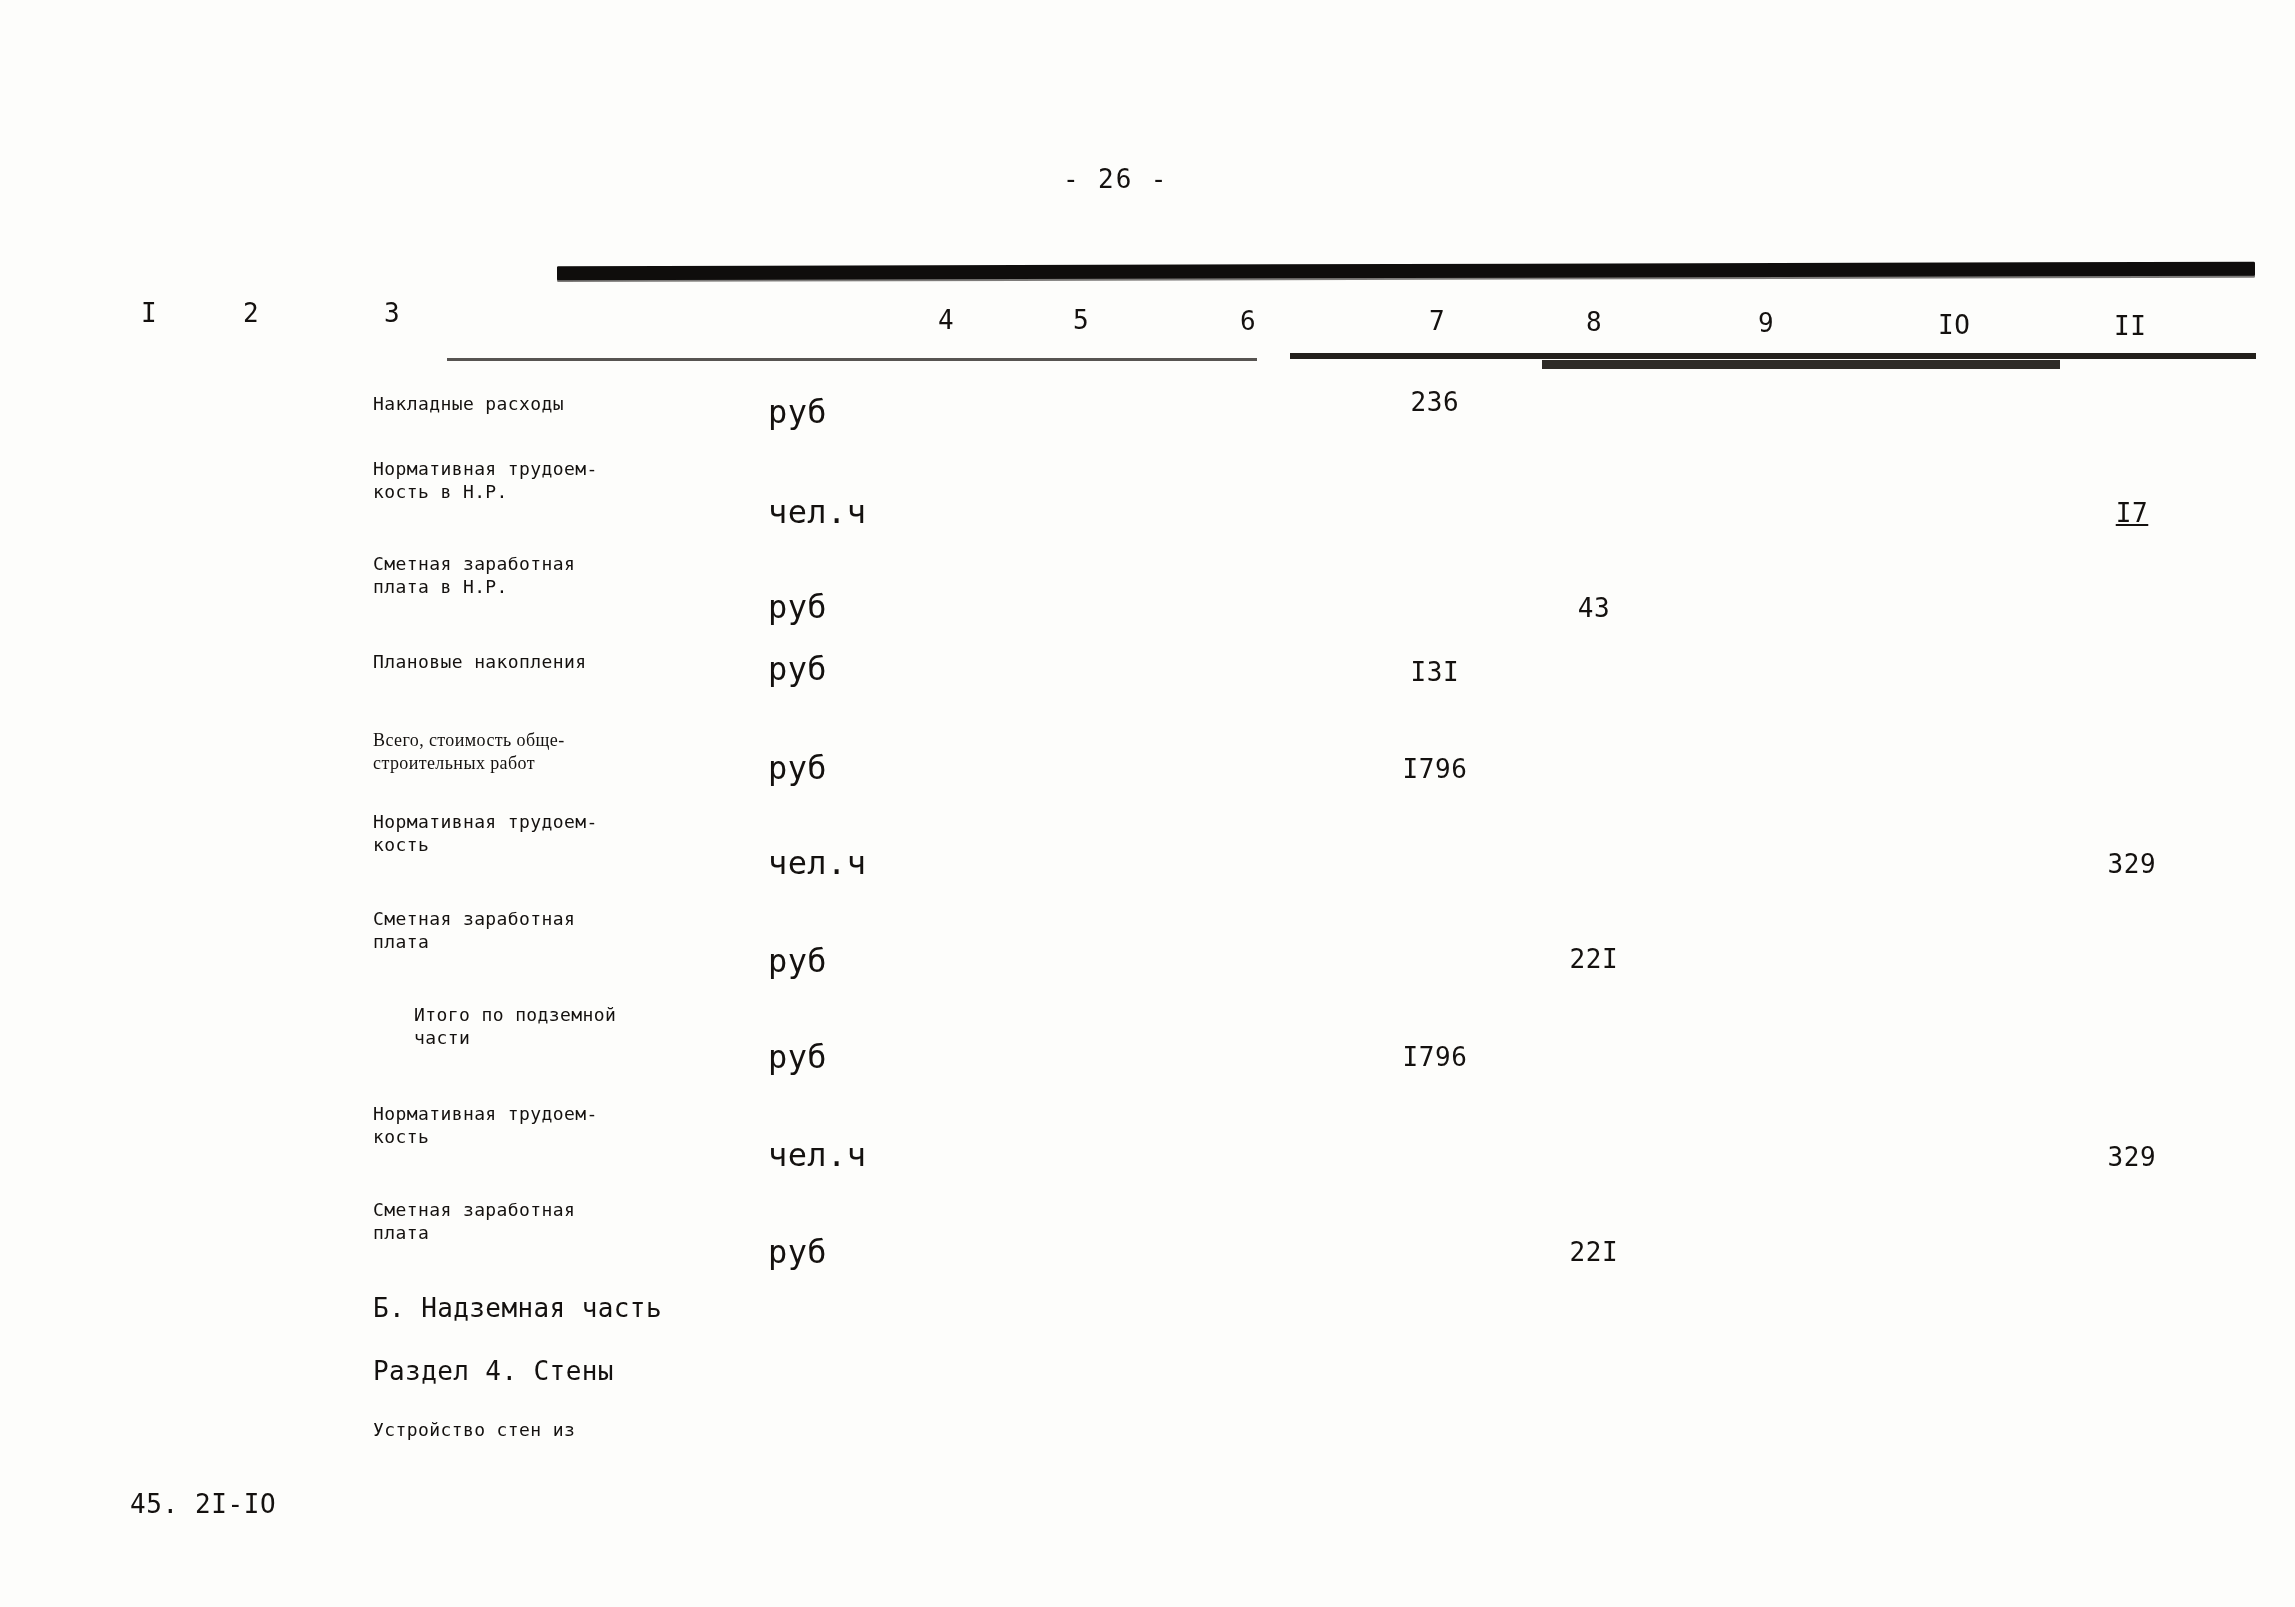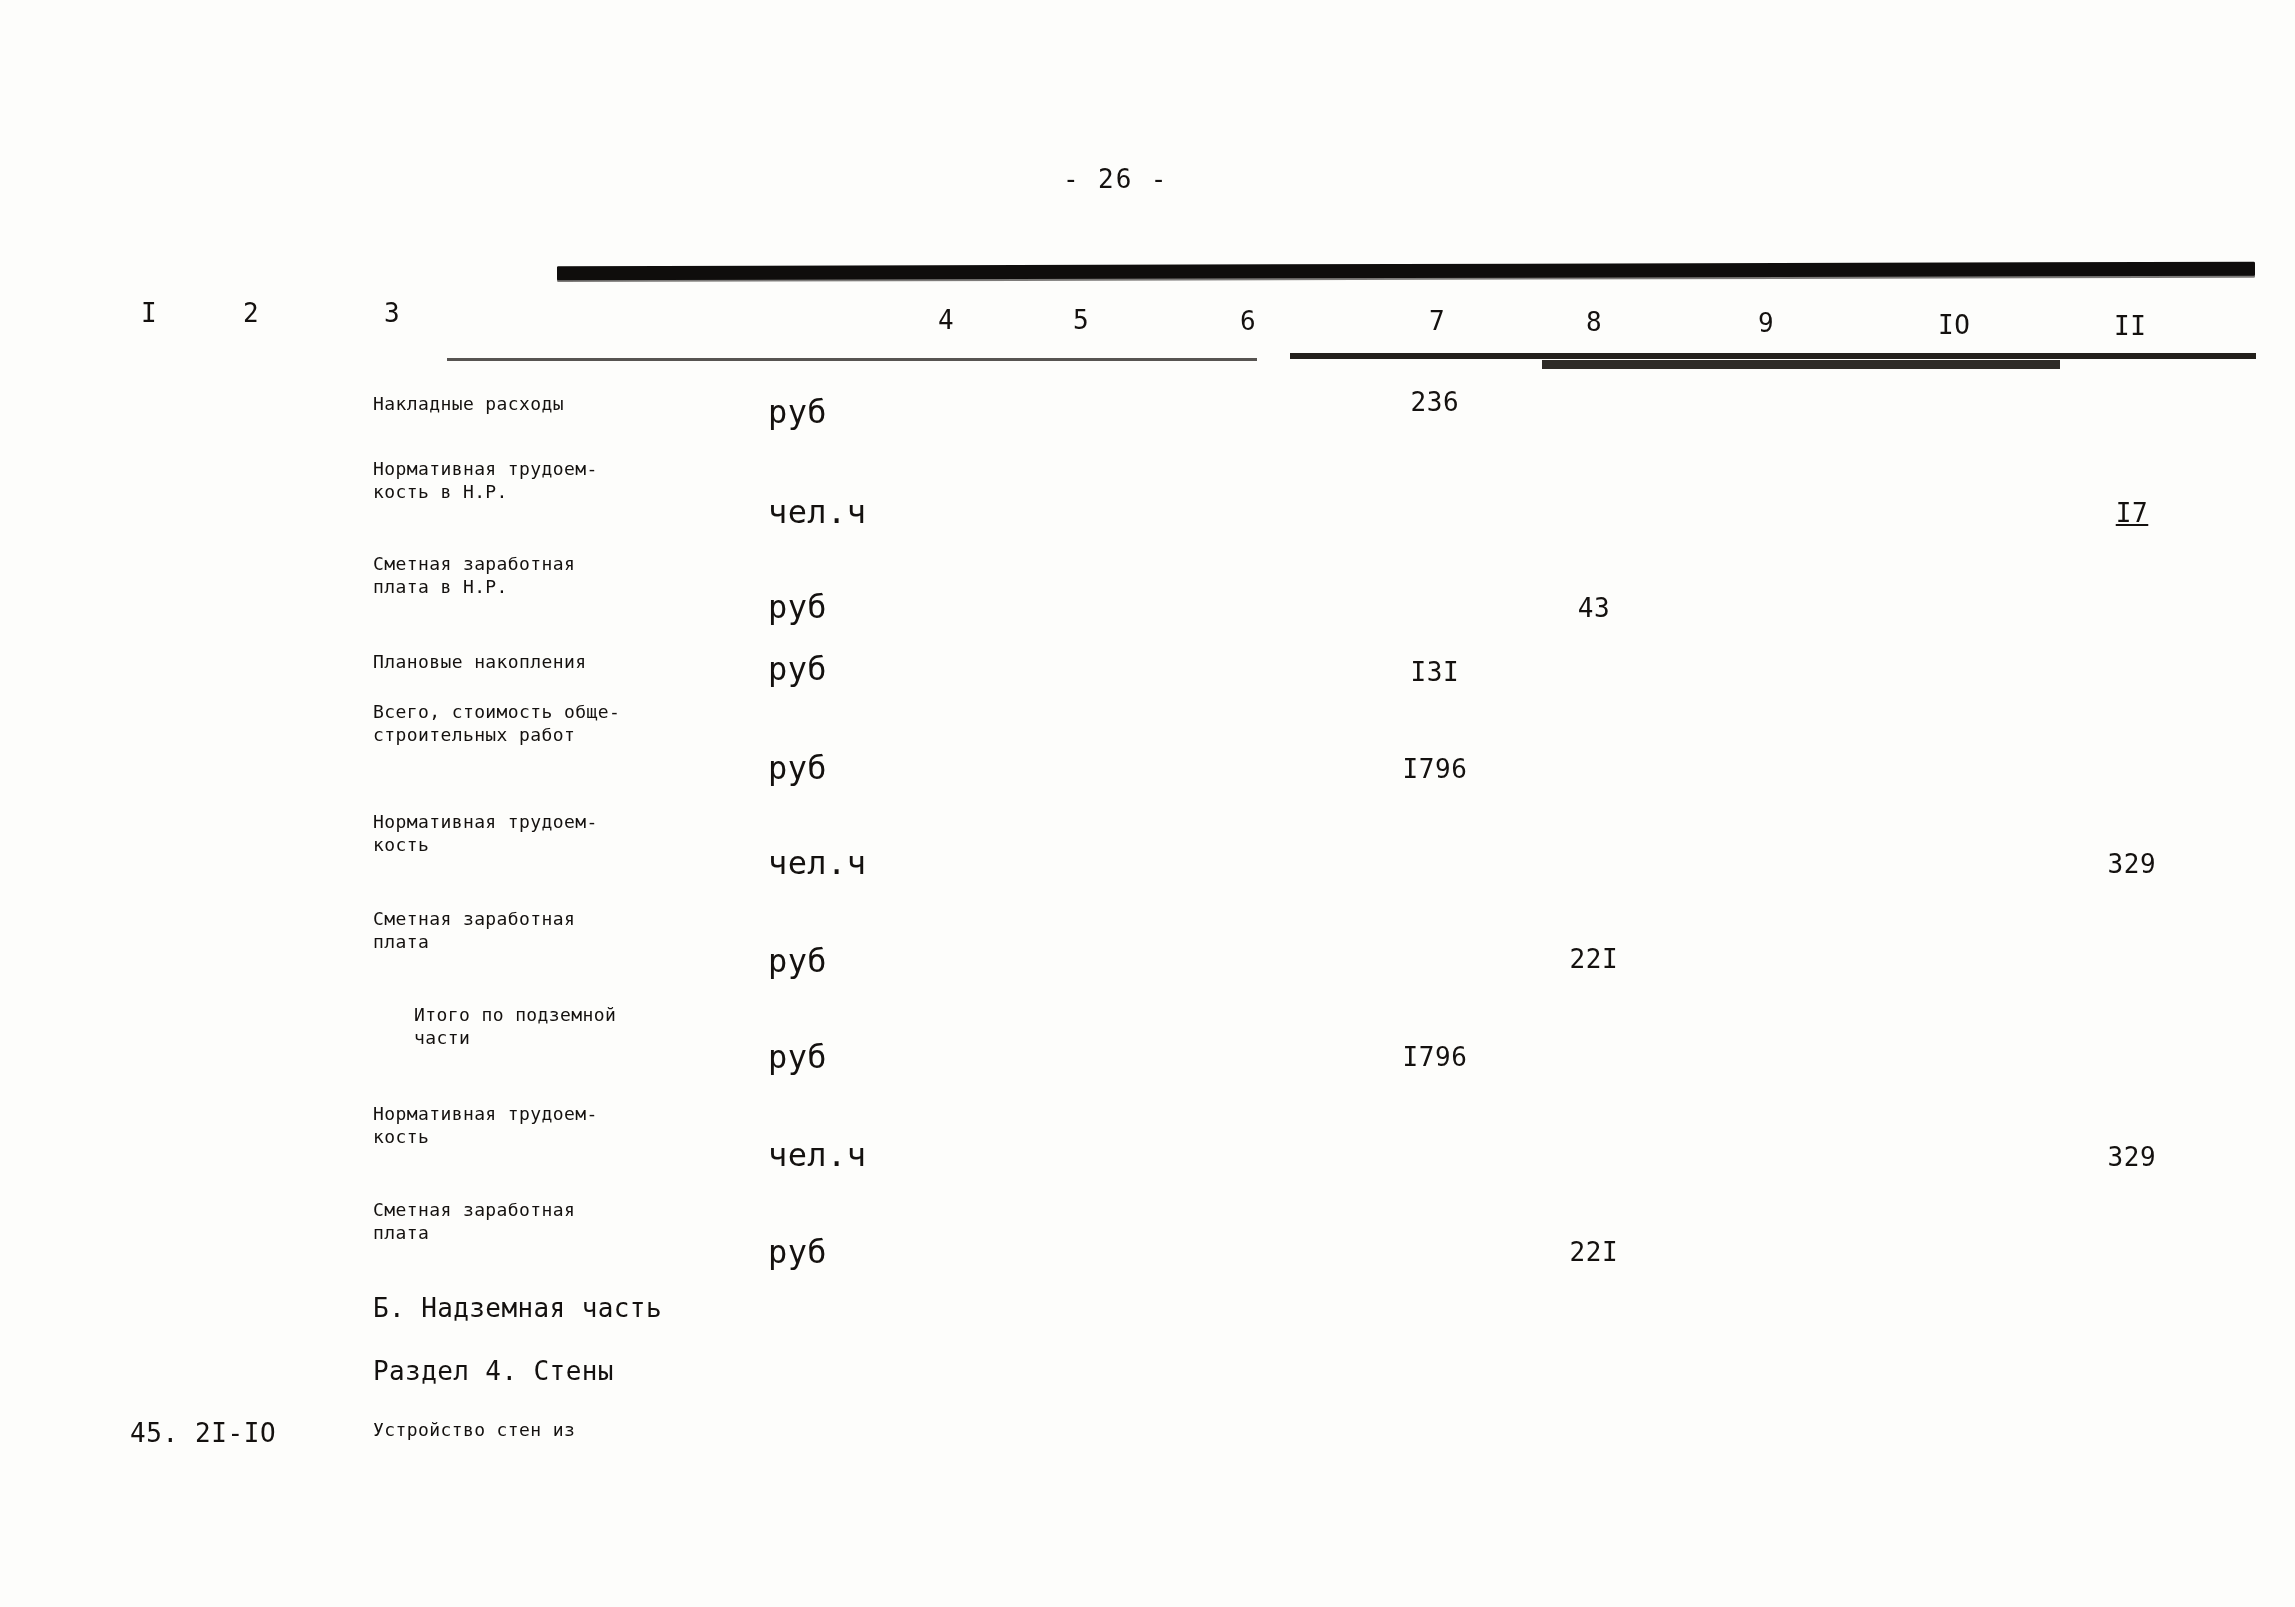--- a/index.html
+++ b/index.html
@@ -212,21 +212,21 @@
     <div class="c-code" style="top:650px;"></div>
     <div class="c-name" style="top:650px;">Плановые накопления</div>
     <div class="c-unit" style="top:650px;">руб</div>
     <div class="c-v7" style="top:657px;">I3I</div>
     <div class="c-v8" style="top:657px;"></div>
     <div class="c-v11" style="top:657px;"></div>
   </div>
 
   <div class="row">
     <div class="c-code" style="top:713px;"></div>
-    <div class="c-name" style="top:700px;">Всего, стоимость обще-
+    <div class="c-name" style="top:729px;font-family:Liberation Serif, serif;">Всего, стоимость обще-
 строительных работ</div>
     <div class="c-unit" style="top:749px;">руб</div>
     <div class="c-v7" style="top:754px;">I796</div>
     <div class="c-v8" style="top:754px;"></div>
     <div class="c-v11" style="top:754px;"></div>
   </div>
 
   <div class="row">
     <div class="c-code" style="top:810px;"></div>
     <div class="c-name" style="top:810px;">Нормативная трудоем-
@@ -274,18 +274,18 @@
     <div class="c-unit" style="top:1233px;">руб</div>
     <div class="c-v7" style="top:1235px;"></div>
     <div class="c-v8" style="top:1237px;">22I</div>
     <div class="c-v11" style="top:1235px;"></div>
   </div>
 
   <div class="sec-head" style="top:1293px;">Б. Надземная часть</div>
   <div class="sec-head" style="top:1356px;">Раздел 4. Стены</div>
 
   <div class="row">
-    <div class="c-code" style="top:1418px;">45. 2I-IO</div>
+    <div class="c-code" style="top:1489px;">45. 2I-IO</div>
     <div class="c-name" style="top:1418px;">Устройство стен из</div>
   </div>
 
 </div>
 
 
 </body></html>

